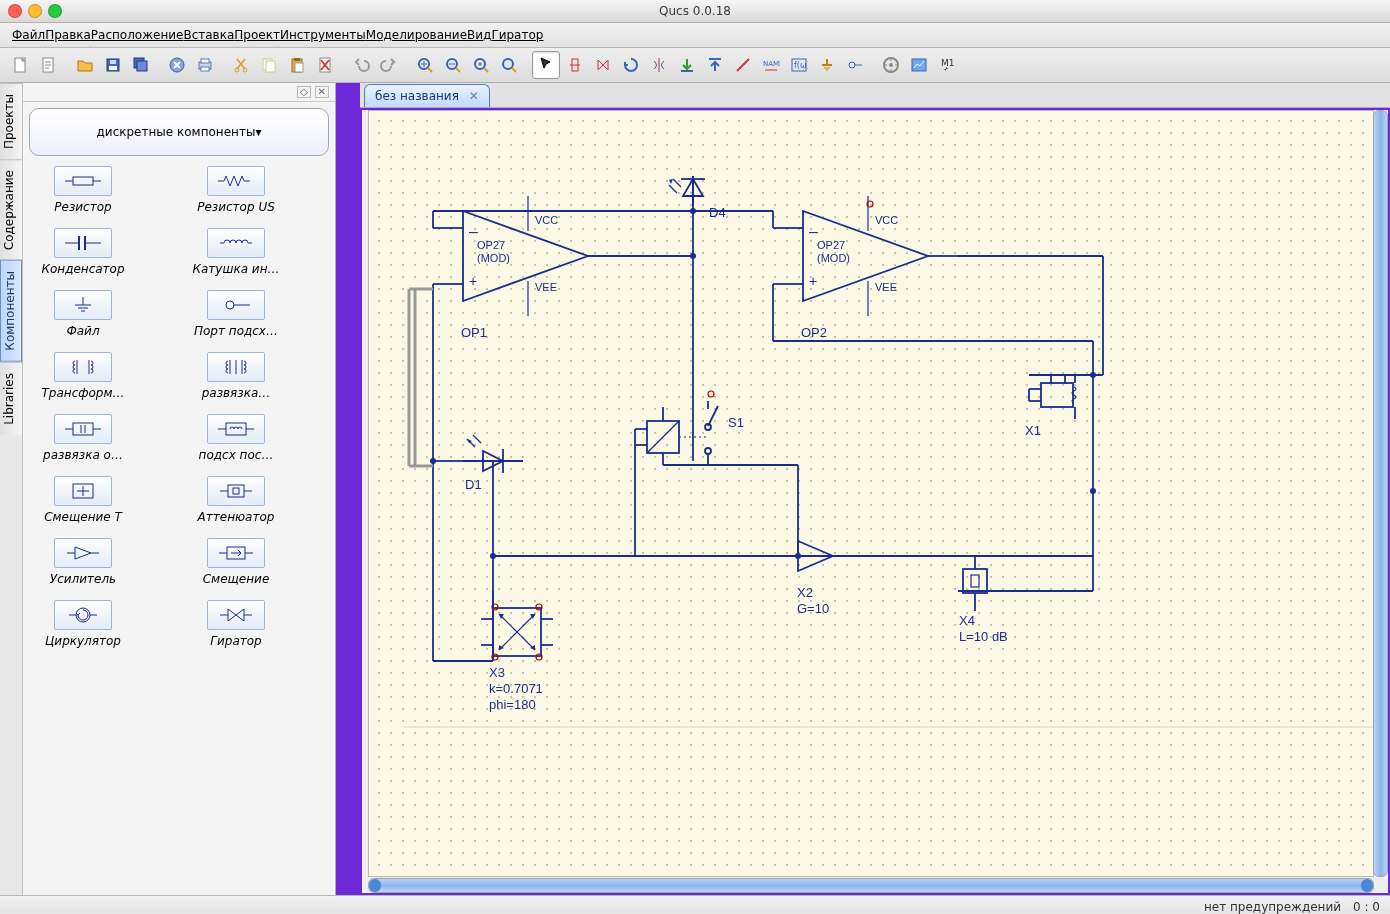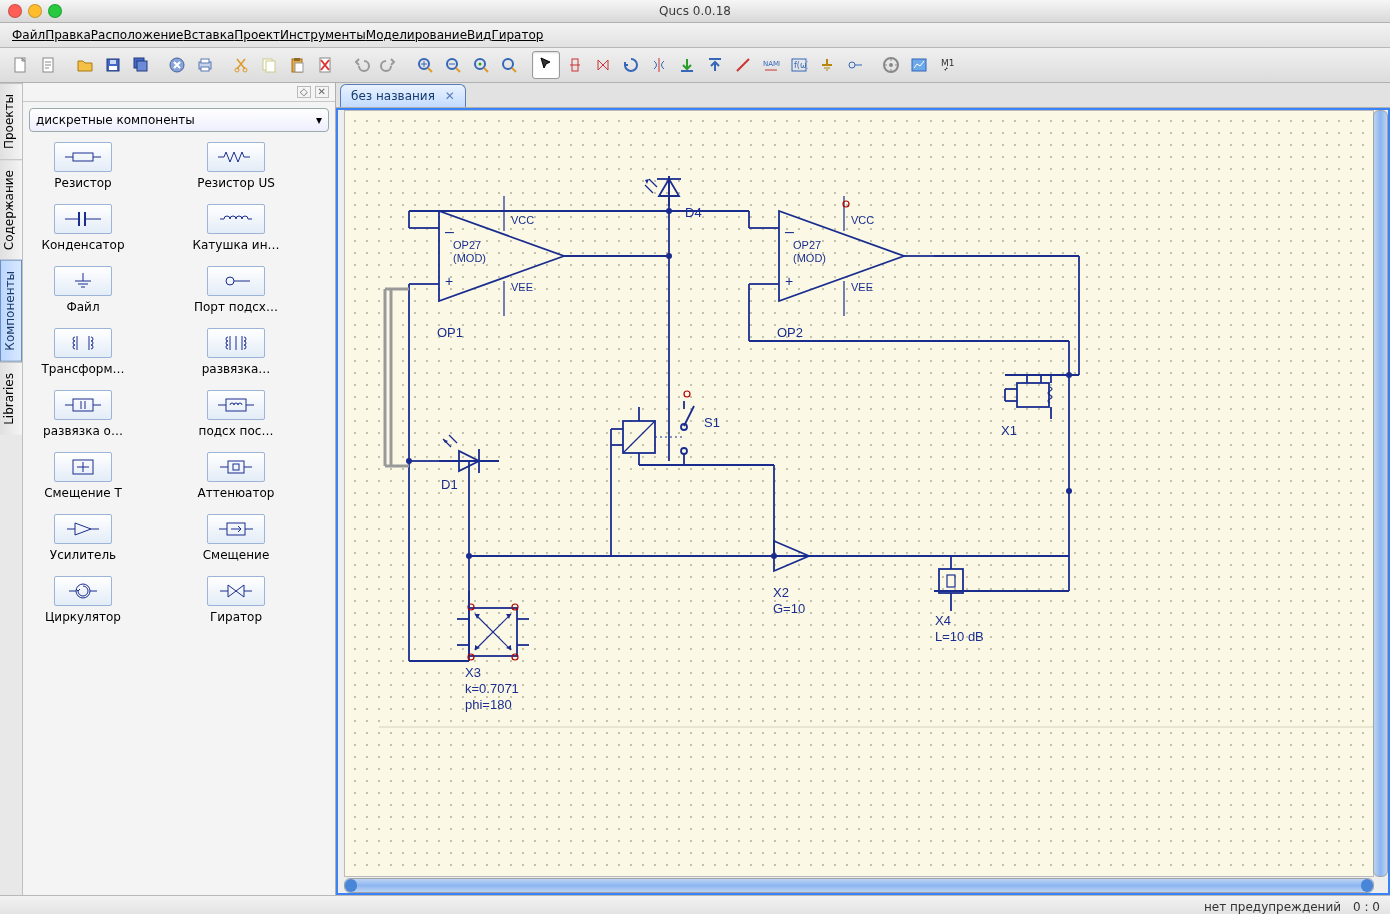--- a/index.html
+++ b/index.html
@@ -17,27 +17,27 @@
 .tb.sep{width:6px;}
 .tb.sel{background:#fff;border:1px solid #999;box-shadow:inset 0 1px 2px rgba(0,0,0,.15);}
 .content{display:flex;height:calc(914px - 22px - 24px - 34px - 22px);}
 .sidewrap{width:335px;display:flex;border-right:1px solid #b0b0b0;}
 .side-tabs{width:22px;background:#e8e8e8;border-right:1px solid #c0c0c0;display:flex;flex-direction:column;}
 .side-tab{writing-mode:vertical-rl;transform:rotate(180deg);padding:10px 2px;border-bottom:1px solid #c0c0c0;text-align:center;cursor:default;background:linear-gradient(90deg,#f4f4f4,#e0e0e0);}
 .side-tab.active{background:linear-gradient(90deg,#d8e9ff,#bcd6ff);border:1px solid #6a8fc0;color:#1a3a66;}
 .side-body{flex:1;display:flex;flex-direction:column;background:#f4f4f4;}
 .dock-head{height:18px;display:flex;justify-content:flex-end;align-items:center;padding:0 6px;gap:4px;border-bottom:1px solid #c8c8c8;font-size:10px;color:#666;}
 .dock-head span{border:1px solid #bbb;padding:0 2px;line-height:10px;}
-.combo{margin:6px;height:22px;border:1px solid #9aa;border-radius:4px;background:linear-gradient(#fff,#eef);display:flex;align-items:center;padding:0 6px;justify-content:space-between;}
-.palette{flex:1;overflow:auto;padding:4px 10px;display:grid;grid-template-columns:1fr 1fr;gap:14px 14px;align-content:start;}
+.combo{margin:6px;height:22px;border:1px solid #9aa;border-radius:10px;background:linear-gradient(#fff,#eef);display:flex;align-items:center;padding:12px 6px;justify-content:center;}
+.palette{flex:1;overflow:auto;padding:4px 10px;display:grid;grid-template-columns:1fr 1fr;gap:14px 14px;align-content:start;font-style:italic;}
 .pal-item{display:flex;flex-direction:column;align-items:center;width:100px;}
 .pal-icon{width:56px;height:28px;background:linear-gradient(#fff,#e3ecf7);border:1px solid #9cb4d8;border-radius:2px;display:flex;align-items:center;justify-content:center;}
 .pal-icon svg{width:40px;height:20px;}
 .pal-label{margin-top:4px;width:110px;text-align:center;white-space:nowrap;overflow:hidden;text-overflow:ellipsis;}
-.mainwrap{flex:1;display:flex;flex-direction:column;background:#3b82f6;}
+.mainwrap{flex:1;display:flex;flex-direction:column;background:#6d28d9;padding-left:24px;}
 .doc-tabs{height:24px;display:flex;align-items:flex-end;padding-left:4px;border-bottom:1px solid #b0b0b0;background:#e2e2e2;}
 .doc-tab{height:22px;border:1px solid #5a7db8;border-bottom:none;border-radius:6px 6px 0 0;background:linear-gradient(#e9f2ff,#c3dbff);padding:0 10px;display:flex;align-items:center;gap:10px;color:#153a6e;}
 .doc-tab .x{color:#5a7db8;font-weight:bold;}
 .canvaswrap{flex:1;position:relative;background:#eee;margin:2px;}
 .canvas{position:absolute;left:6px;right:14px;top:0;bottom:16px;background:#fbf9e6;overflow:hidden;border:1px solid #bbb;}
 .canvas::before{content:"";position:absolute;inset:0;background-image:radial-gradient(#c2c1a9 0.8px,transparent 0.8px);background-size:12px 12px;background-position:4px 4px;}
 .vscroll{position:absolute;right:0;top:0;bottom:16px;width:13px;border:1px solid #a4a4a4;border-radius:6px;background:linear-gradient(90deg,#bcd3f2,#8cb6f0,#bcd3f2);}
 .hscroll{position:absolute;left:6px;right:14px;bottom:0;height:13px;border:1px solid #a4a4a4;border-radius:6px;background:linear-gradient(#bcd3f2,#8cb6f0,#bcd3f2);}
 .hscroll::before,.hscroll::after{content:"";position:absolute;top:0;bottom:0;width:12px;background:#4a86d8;border-radius:6px;}
 .hscroll::before{left:0;} .hscroll::after{right:0;}

